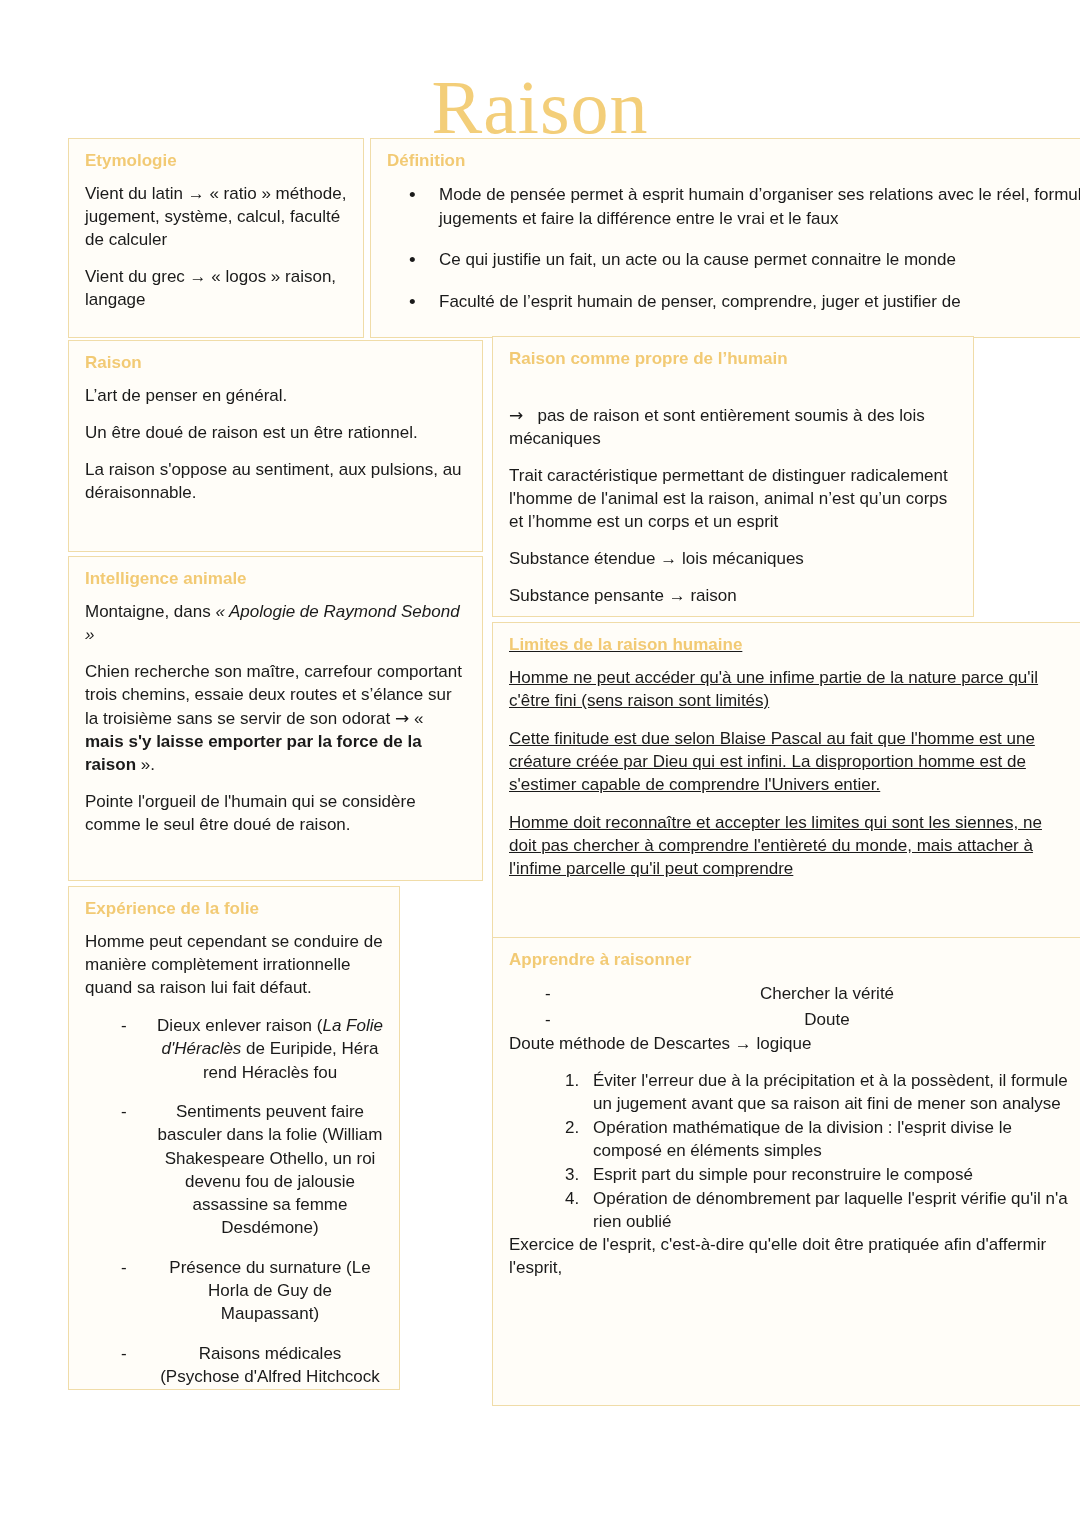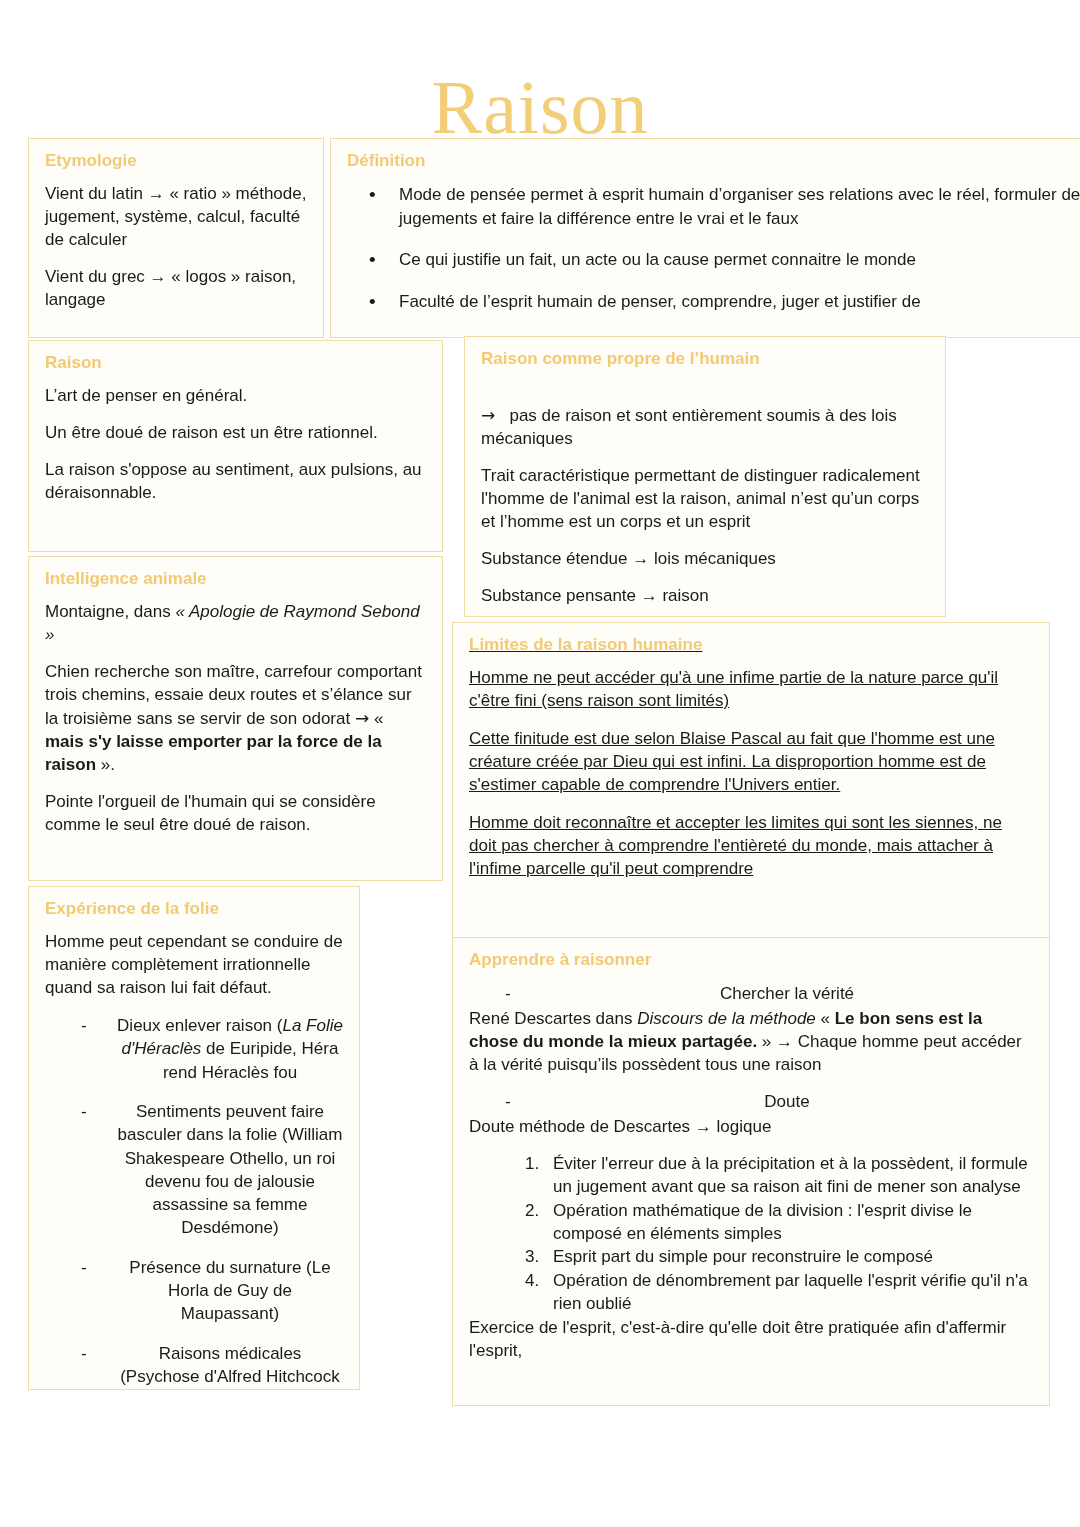--- a/index.html
+++ b/index.html
@@ -39,20 +39,21 @@
   }
 
   
   .card {
     position: absolute;
     background: #fffdf8;
     border: 1px solid #f0dca8;
     box-sizing: border-box;
     overflow: hidden;
     padding: 12px 16px 10px 16px;
+    margin-left: 40px;
   }
   .card-title {
     font-size: 17px;
     font-weight: bold;
     color: #f2ca74;
     margin: 0 0 12px 0;
     line-height: 1.2;
   }
   .card p {
     margin: 0 0 14px 0;
@@ -132,21 +133,21 @@
   .it { font-style: italic; }
   .bd { font-weight: bold; }
   .arrow { font-family: "DejaVu Sans", sans-serif; }
 
   .flow { font-size: 17px; line-height: 1.35; margin: 0; }
 
   
   #card-etymologie        { left: 28px;  top: 138px;  width: 296px; height: 200px; }
   #card-definition        { left: 330px; top: 138px;  width: 840px; height: 200px; }
   #card-raison            { left: 28px;  top: 340px;  width: 415px; height: 212px; }
-  #card-raison-propre     { left: 464px; top: 336px;  width: 482px; height: 281px; }
+  #card-raison-propre     { left: 452px; top: 336px;  width: 482px; height: 281px; }
   #card-intelligence      { left: 28px;  top: 556px;  width: 415px; height: 325px; }
   #card-limites           { left: 452px; top: 622px;  width: 598px; height: 333px; text-decoration: underline; }
   #card-experience        { left: 28px;  top: 886px;  width: 332px; height: 504px; }
   #card-apprendre         { left: 452px; top: 937px;  width: 598px; height: 469px; }
 </style>
 </head>
 <body>
 
 <div id="page">
 
@@ -207,21 +208,20 @@
     </ul>
   </section>
 
   <section class="card" id="card-apprendre">
     <div class="card-title">Apprendre à raisonner</div>
 
     <ul class="dash tight">
       <li>Chercher la vérité</li>
     </ul>
 
-    <p class="flow"><span>René Descartes dans </span><span class="it">Discours de la méthode</span><span> « </span><span class="bd">Le bon sens est la chose du monde la mieux partagée.</span><span> » → Chaque homme peut accéder à la vérité puisqu’ils possèdent tous une raison</span></p>
 
     <ul class="dash tight">
       <li>Doute</li>
     </ul>
 
     <p class="flow">Doute méthode de Descartes → logique</p>
 
     <ol class="num">
       <li>Éviter l'erreur due à la précipitation et à la possèdent, il formule un jugement avant que sa raison ait fini de mener son analyse</li>
       <li>Opération mathématique de la division : l'esprit divise le composé en éléments simples</li>

